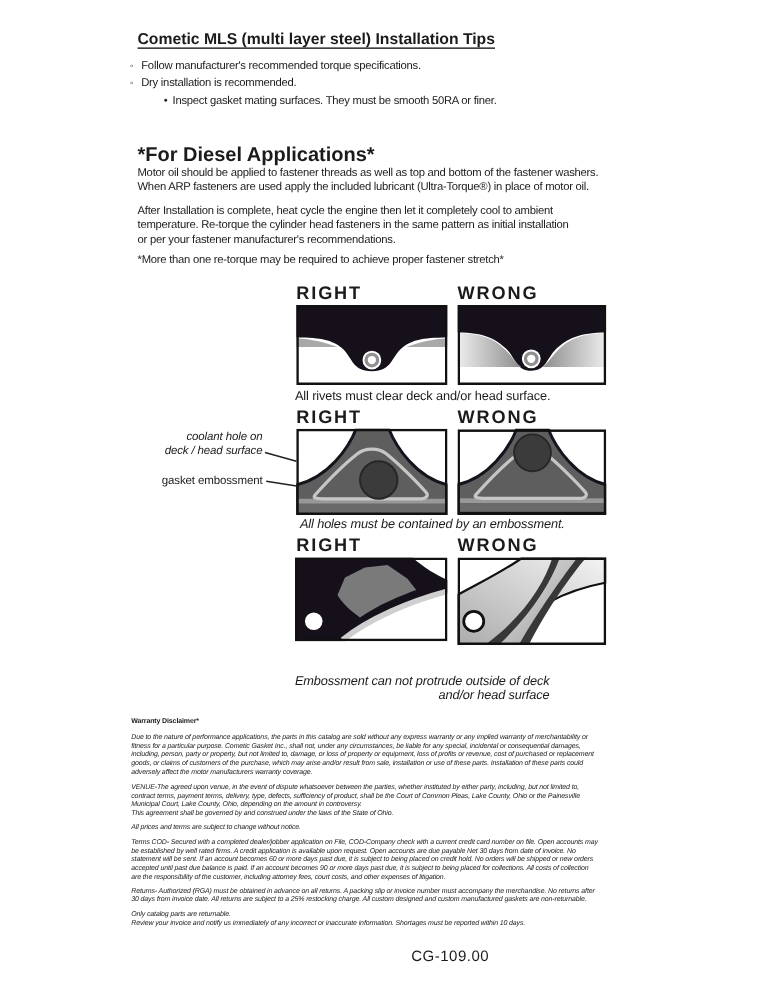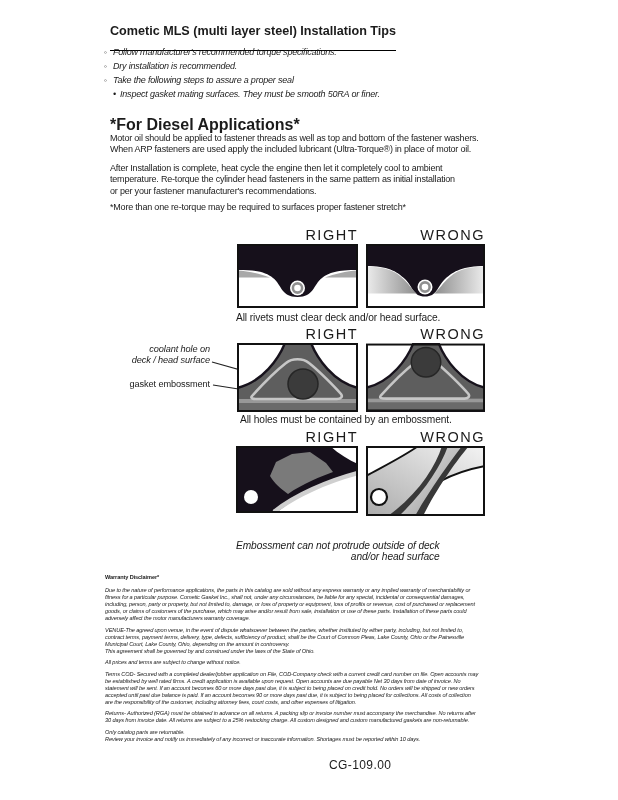--- a/index.html
+++ b/index.html
@@ -1,58 +1,57 @@
 <!DOCTYPE html>
 <html><head>
 <meta charset="utf-8">
 <style>
   html,body{margin:0;padding:0;background:#fff;}
   .page{position:relative;width:618px;height:800px;background:#ffffff;overflow:hidden;
         font-family:"Liberation Sans","DejaVu Sans",sans-serif;color:#1b1b1b;}
   .abs{position:absolute;}
   .title{left:110px;top:24px;font-size:12.6px;font-weight:700;letter-spacing:0;
-         border-bottom:1.6px solid #000;padding-bottom:12px;margin:0;display:inline-block;}
-  .bullets{left:104px;top:46px;font-size:9px;letter-spacing:-0.2px;line-height:12.9px;font-style:italic;}
+         border-bottom:1.6px solid #000;padding-bottom:0;margin:0;display:inline-block;}
+  .bullets{left:104px;top:46px;font-size:9px;letter-spacing:-0.2px;line-height:12.9px;}
   .b-row{white-space:nowrap;}
-  .b-row.sub{margin-left:9px;}
+  .b-row.sub{margin-left:27px;}
   .mk{display:inline-block;width:9px;font-size:8px;}
   .mk.dot{width:7px;font-size:9px;}
   .diesel-h{left:110px;top:116px;font-size:16px;font-weight:700;margin:0;}
   .body-p{font-size:9px;letter-spacing:-0.2px;line-height:11.4px;white-space:pre-line;margin:0;}
   .pre{white-space:pre-line;font-style:italic;}
-  .hdr{font-size:14.5px;font-weight:400;letter-spacing:1.5px;text-align:right;}
+  .hdr{font-size:14.5px;font-weight:700;letter-spacing:1.5px;text-align:left;}
   .cap{font-size:10.2px;letter-spacing:-0.1px;line-height:11.2px;text-align:right;}
   .frame{display:block;}
   .callout{font-size:9.2px;letter-spacing:-0.1px;line-height:10.6px;text-align:right;}
   .disc{left:105px;top:574px;width:438px;font-size:5.6px;letter-spacing:-0.1px;line-height:7px;}
   .disc-h{font-weight:700;margin-bottom:6px;}
   .disc p{margin:0 0 4.5px 0;}
   .code{left:329px;top:758px;font-size:12px;letter-spacing:0.4px;}
 </style>
 </head>
 <body>
 
 <div class="page">
 
   <h1 class="abs title">Cometic MLS (multi layer steel) Installation Tips</h1>
 
   <div class="abs bullets">
     <div class="b-row"><span class="mk">◦</span><span>Follow manufacturer's recommended torque specifications.</span></div>
     <div class="b-row"><span class="mk">◦</span><span>Dry installation is recommended.</span></div>
-    <div class="b-row"><span class="mk">◦</span><span>Take the following steps to assure a proper seal</span></div>
     <div class="b-row sub"><span class="mk dot">•</span><span>Inspect gasket mating surfaces.  They must be smooth 50RA or finer.</span></div>
   </div>
 
   <h2 class="abs diesel-h">*For Diesel Applications*</h2>
   <p class="abs body-p" style="left:110px;top:163px;">After Installation is complete, heat cycle the engine then let it completely cool to ambient
 temperature. Re-torque the cylinder head fasteners in the same pattern as initial installation
 or per your fastener manufacturer's recommendations.</p>
   <p class="abs body-p" style="left:110px;top:133px;">Motor oil should be applied to fastener threads as well as top and bottom of the fastener washers.
 When ARP fasteners are used apply the included lubricant (Ultra-Torque®) in place of motor oil.</p>
-  <p class="abs body-p" style="left:110px;top:202px;">*More than one re-torque may be required to surfaces proper fastener stretch*</p>
+  <p class="abs body-p" style="left:110px;top:202px;">*More than one re-torque may be required to achieve proper fastener stretch*</p>
 
   <div class="abs hdr" style="left:237px;top:227px;width:121px;">RIGHT</div>
   <div class="abs hdr" style="left:366px;top:227px;width:119px;">WRONG</div>
 
   <svg class="abs frame" style="left:237px;top:244px;" width="121" height="64" viewBox="0 0 121 64">
     <rect x="0" y="0" width="121" height="64" fill="#ffffff"></rect>
     <path d="M0,0 H121 V26 C100,26 92,28.5 85,34 C76,41 77,53 60.5,53 C44,53 45,41 36,34 C29,28.5 21,26 0,26 Z" fill="#16101b"></path>
     <path d="M0,26.5 C12,27 24,30 33,33.5 L0,33.5 Z" fill="#a8a8a8"></path>
     <path d="M121,26.5 C109,27 97,30 88,33.5 L121,33.5 Z" fill="#a8a8a8"></path>
     <circle cx="60.5" cy="44" r="7.5" fill="#ffffff"></circle>
@@ -107,21 +106,21 @@
   <svg class="abs frame" style="left:366px;top:343px;" width="119" height="69" viewBox="0 0 121 69">
     <rect x="0" y="0" width="121" height="69" fill="#ffffff"></rect>
     <path d="M0,45 C26,39 42,15 48,0 L74,0 C80,15 96,39 121,45 V69 H0 Z" fill="#5e5e5e" stroke="#17121c" stroke-width="2.4"></path>
     <rect x="1" y="56" width="119" height="4" fill="#989898"></rect>
     <rect x="1" y="60" width="119" height="8" fill="#6a6a6a"></rect>
     <path d="M15,53 C24,43 40,27 49,20 C55,15 66,15 72,20 C81,27 97,43 104,51 C106,53.5 104,56 100,56 H21 C16,56 13,55.5 15,53 Z" fill="none" stroke="#c6c6c6" stroke-width="2.6"></path>
     <circle cx="61" cy="19" r="15" fill="#3b3b3b" stroke="#262626" stroke-width="1.5"></circle>
     <rect x="1" y="1" width="119" height="67" fill="none" stroke="#111111" stroke-width="2"></rect>
   </svg>
 
-  <div class="abs cap" style="left:240px;top:414px;">All holes must be contained by an embossment.</div>
+  <div class="abs cap" style="left:240px;top:414px;font-style:italic;">All holes must be contained by an embossment.</div>
 
   <div class="abs hdr" style="left:237px;top:429px;width:121px;">RIGHT</div>
   <div class="abs hdr" style="left:366px;top:429px;width:119px;">WRONG</div>
 
   <svg class="abs frame" style="left:236px;top:446px;" width="122" height="67" viewBox="0 0 122 67">
     <rect x="0" y="0" width="122" height="67" fill="#ffffff"></rect>
     <path d="M0,0 H94 C103,8 113,14 122,18 V28 C92,36 60,50 40,67 H0 Z" fill="#16101b"></path>
     <path d="M38,66 C59,49 92,35 122,27" stroke="#cfcfcf" stroke-width="4.5" fill="none"></path>
     <path d="M34,30 L40,16 L56,8 L74,6 L90,17 L97,26 C86,30 66,38 52,48 C45,43 38,37 34,30 Z" fill="#7a7a7a"></path>
     <circle cx="15" cy="51" r="7" fill="#ffffff"></circle>

